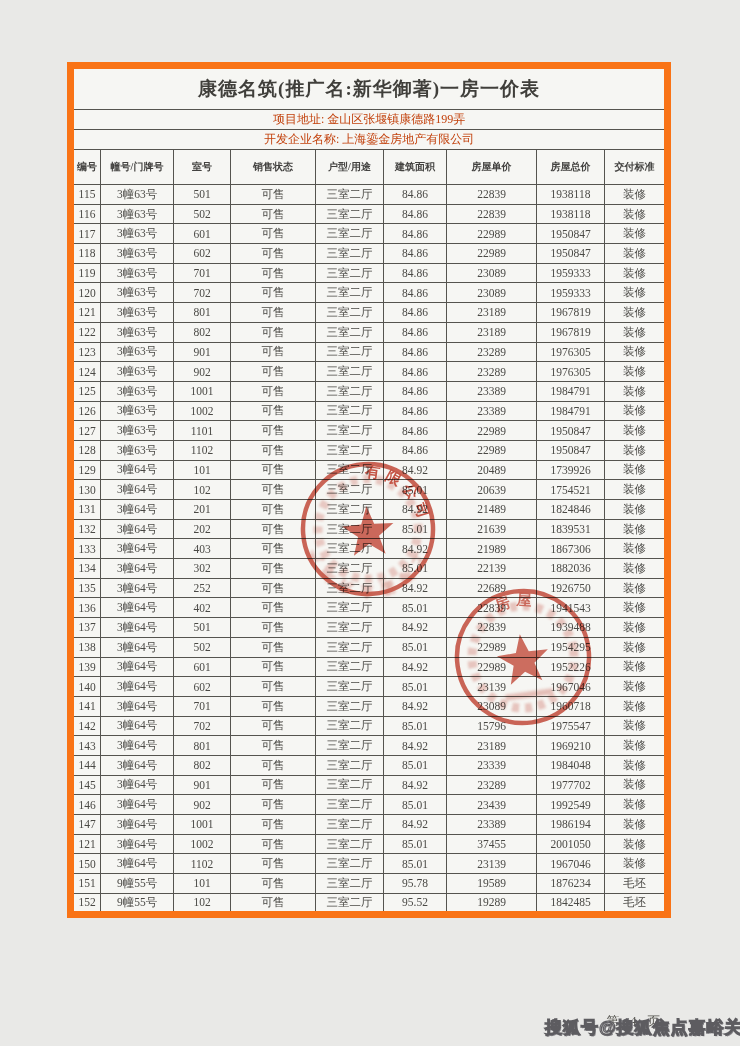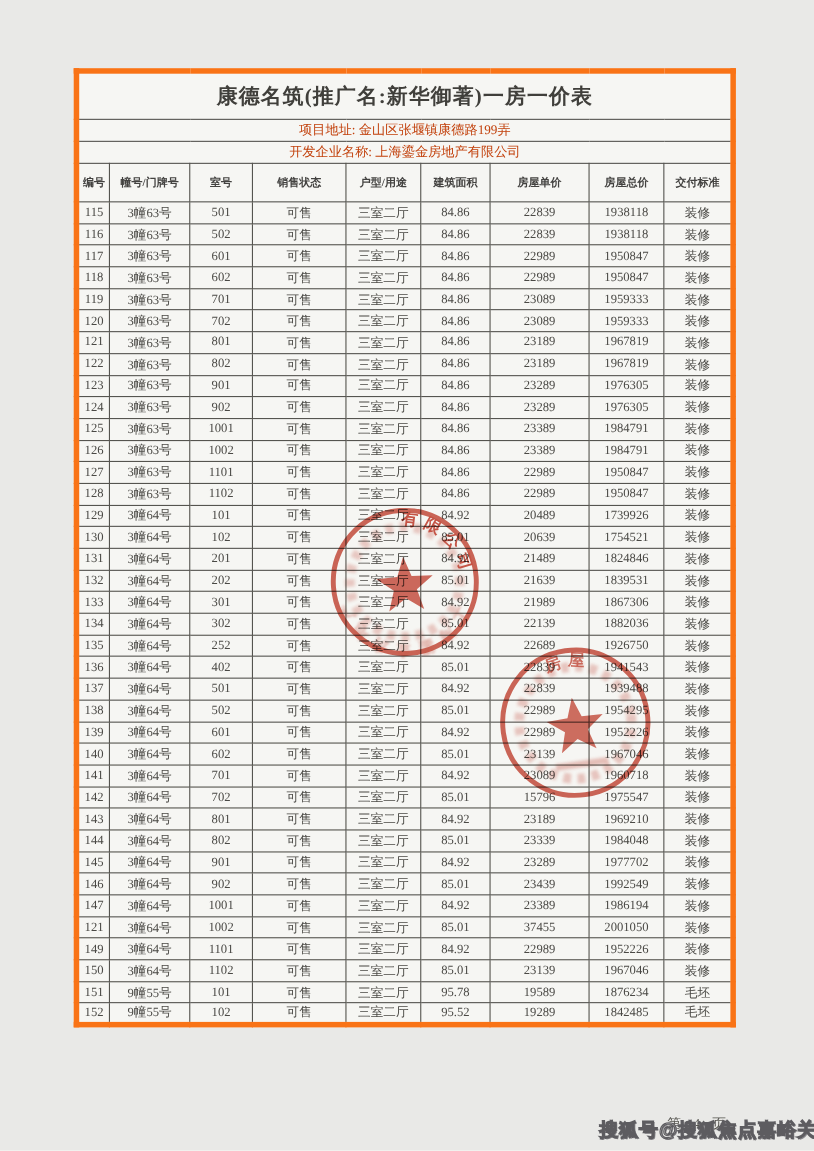--- a/index.html
+++ b/index.html
@@ -6,21 +6,21 @@
   body{
     width:740px;height:1046px;position:relative;overflow:hidden;
     background:#e9e9e7;
     font-family:"Liberation Serif","DejaVu Serif",serif;
     color:#454440;
   }
   .table-wrap{position:absolute;left:67px;top:62px;width:597px;}
   table.price{
     border-collapse:collapse;table-layout:fixed;width:597px;
     background:#f6f6f3;
-    border:5px solid #f97316;
+    border:7px solid #f97316;
   }
   table.price td,table.price th{
     border:1px solid #55544f;
     text-align:center;vertical-align:middle;
     overflow:hidden;white-space:nowrap;
   }
   tr.r-title{height:44px;}
   tr.r-title td{font-size:19px;font-weight:bold;letter-spacing:1px;color:#403f3b;}
   tr.r-sub{height:20px;}
   tr.r-sub td{font-size:12px;color:#c2410c;}
@@ -284,21 +284,21 @@
           <td>可售</td>
           <td>三室二厅</td>
           <td>85.01</td>
           <td>21639</td>
           <td>1839531</td>
           <td>装修</td>
         </tr>
         <tr>
           <td>133</td>
           <td>3幢64号</td>
-          <td>301</td>
+          <td>403</td>
           <td>可售</td>
           <td>三室二厅</td>
           <td>84.92</td>
           <td>21989</td>
           <td>1867306</td>
           <td>装修</td>
         </tr>
         <tr>
           <td>134</td>
           <td>3幢64号</td>
@@ -455,31 +455,20 @@
         </tr>
         <tr>
           <td>121</td>
           <td>3幢64号</td>
           <td>1002</td>
           <td>可售</td>
           <td>三室二厅</td>
           <td>85.01</td>
           <td>37455</td>
           <td>2001050</td>
-          <td>装修</td>
-        </tr>
-        <tr>
-          <td>149</td>
-          <td>3幢64号</td>
-          <td>1101</td>
-          <td>可售</td>
-          <td>三室二厅</td>
-          <td>84.92</td>
-          <td>22989</td>
-          <td>1952226</td>
           <td>装修</td>
         </tr>
         <tr>
           <td>150</td>
           <td>3幢64号</td>
           <td>1102</td>
           <td>可售</td>
           <td>三室二厅</td>
           <td>85.01</td>
           <td>23139</td>

